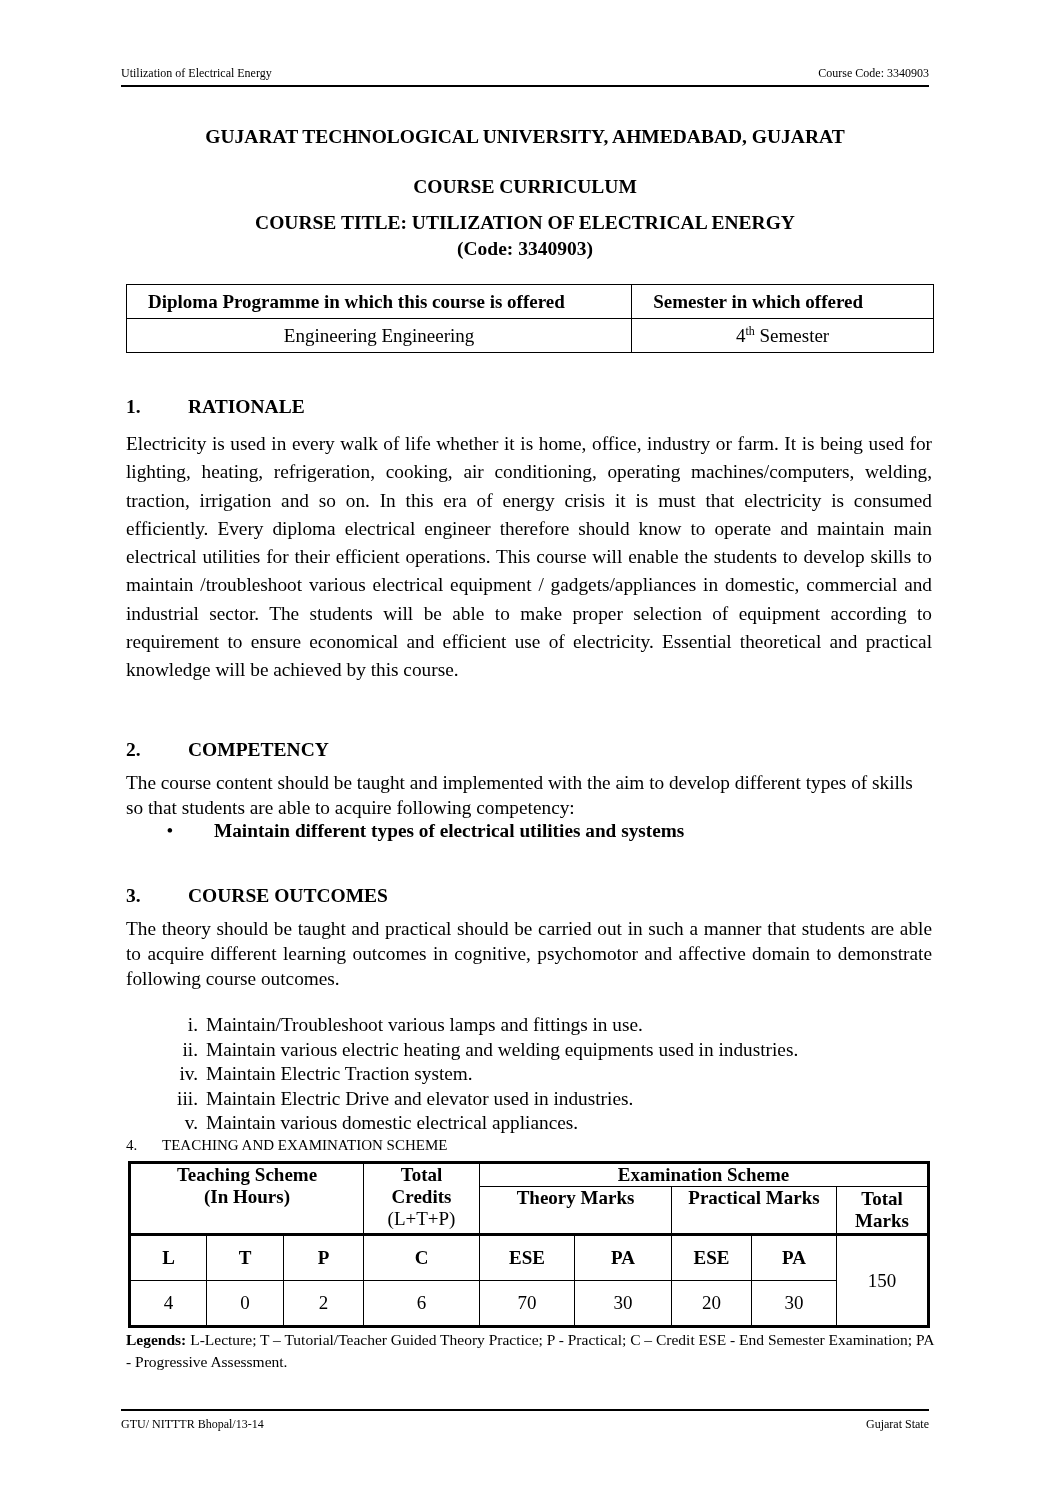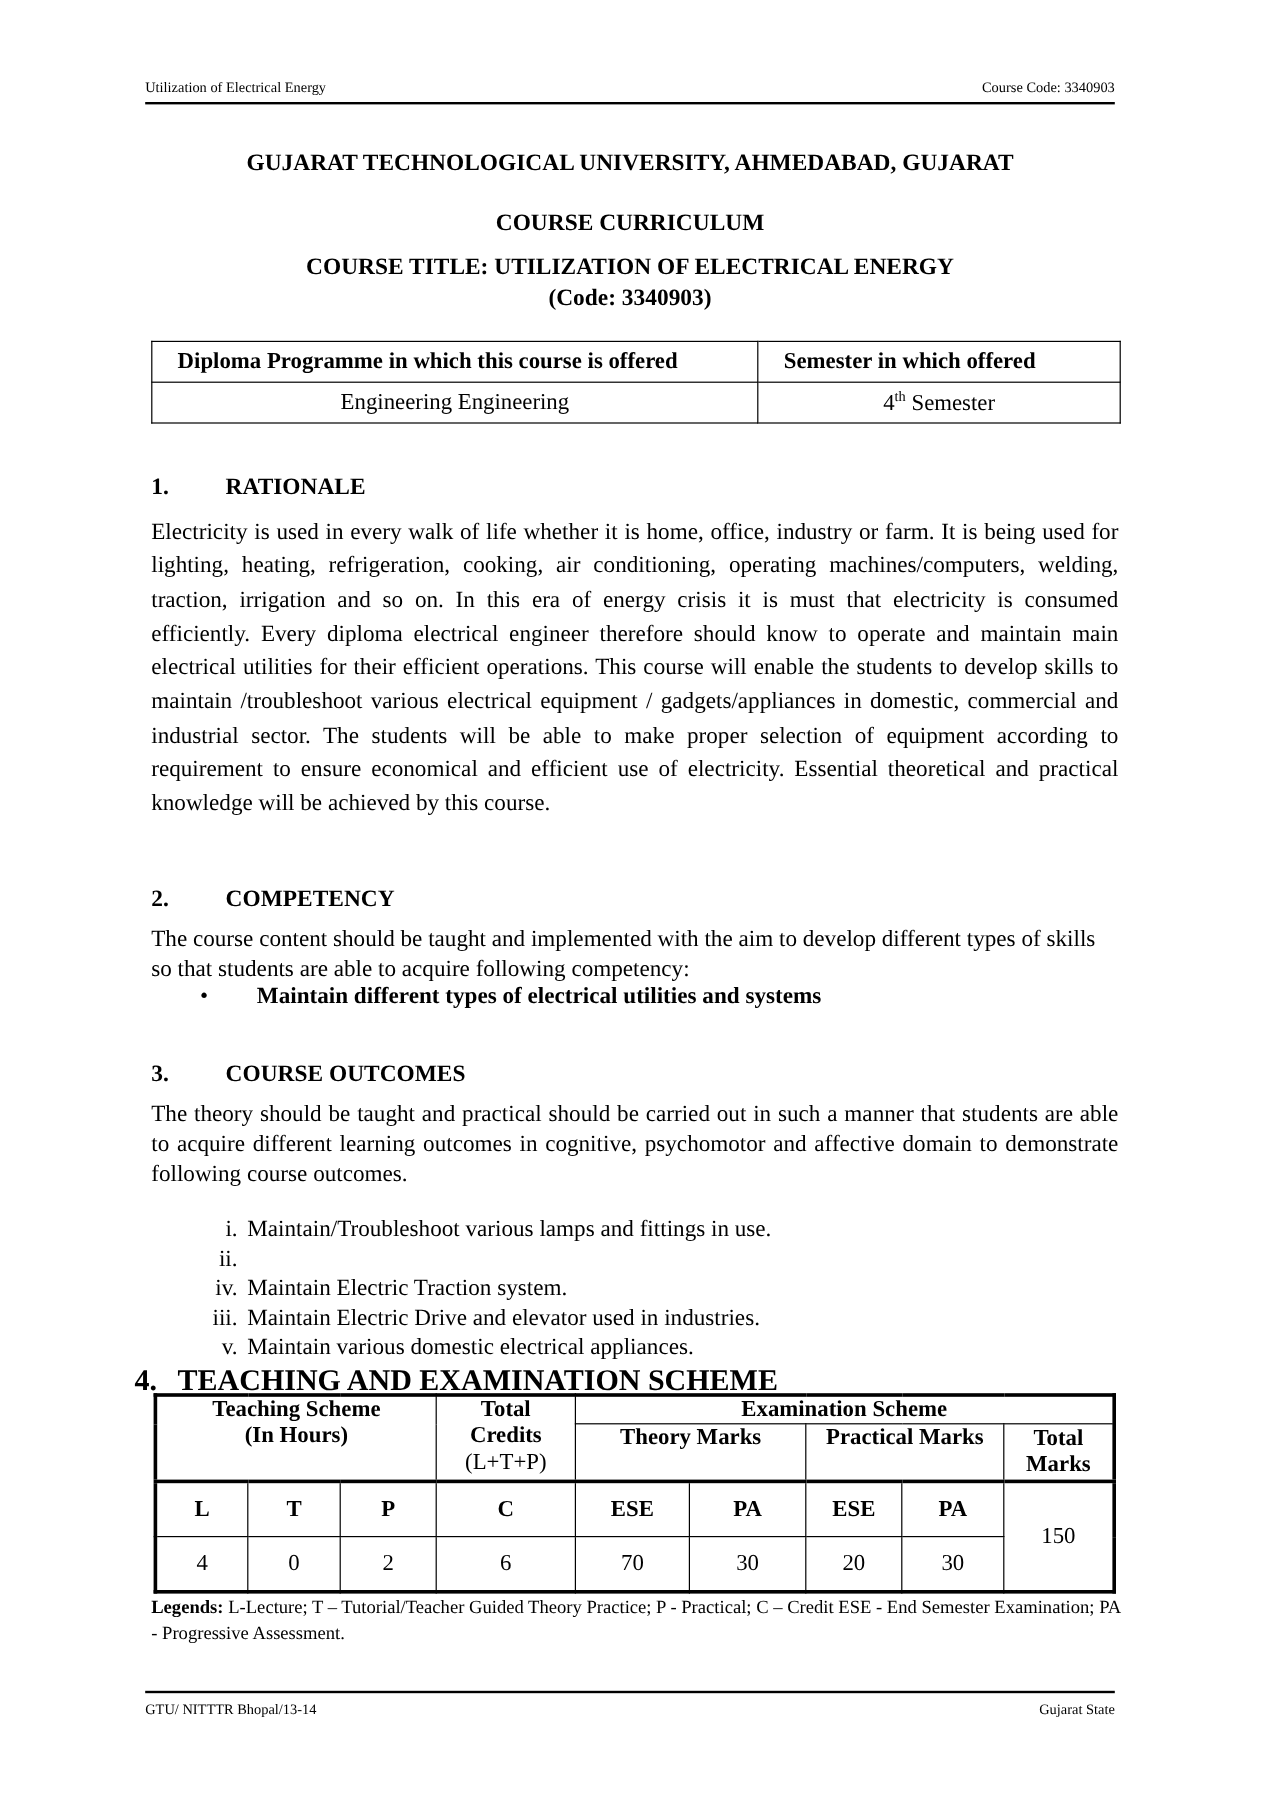--- a/index.html
+++ b/index.html
@@ -43,21 +43,21 @@
   }
 
   .bullet { position: absolute; left: 126px; top: 820px; font-weight: bold; font-size: 19.3px; }
   .bullet .dot { display: inline-block; width: 88px; text-align: center; font-weight: normal; }
 
   .outcomes { position: absolute; left: 126px; top: 1014px; font-size: 19.3px; }
   .outcome { height: 24.6px; display: flex; }
   .outcome .rn { width: 80px; text-align: right; padding-right: 8px; box-sizing: border-box; }
   .outcome .tx { padding-left: 0; }
 
-  .sec4 { position: absolute; left: 112px; top: 1137px; font-weight: bold; font-size: 25px; }
+  .sec4 { position: absolute; left: 126px; top: 1137px; font-weight: normal; font-size: 15px; }
   .sec4 .num { display: inline-block; width: 36px; }
 
   table.scheme {
     position: absolute; left: 128px; top: 1161px; width: 802px;
     border-collapse: collapse; font-size: 19px; font-weight: bold; text-align: center;
     border: 3px solid #000;
   }
   table.scheme td { border: 1.5px solid #000; padding: 0; }
   table.scheme tr.r1 td { height: 22px; }
   table.scheme tr.r2 td { height: 46px; }
@@ -113,20 +113,21 @@
   </div>
   <p class="para" style="top:916px; line-height:25px">The theory should be taught and practical should be carried out in such a manner that students are able to acquire different learning outcomes in cognitive, psychomotor and affective domain to demonstrate following course outcomes.</p>
 
   <div class="outcomes">
     <div class="outcome">
         <span class="rn">i.</span>
         <span class="tx">Maintain/Troubleshoot various lamps and fittings in use.</span>
       </div>
     <div class="outcome">
         <span class="rn">ii.</span>
+        <span class="tx">Maintain various electric heating and welding equipments used in industries.</span>
       </div>
     <div class="outcome">
         <span class="rn">iv.</span>
         <span class="tx">Maintain Electric Traction system.</span>
       </div>
     <div class="outcome">
         <span class="rn">iii.</span>
         <span class="tx">Maintain Electric Drive and elevator used in industries.</span>
       </div>
     <div class="outcome">

